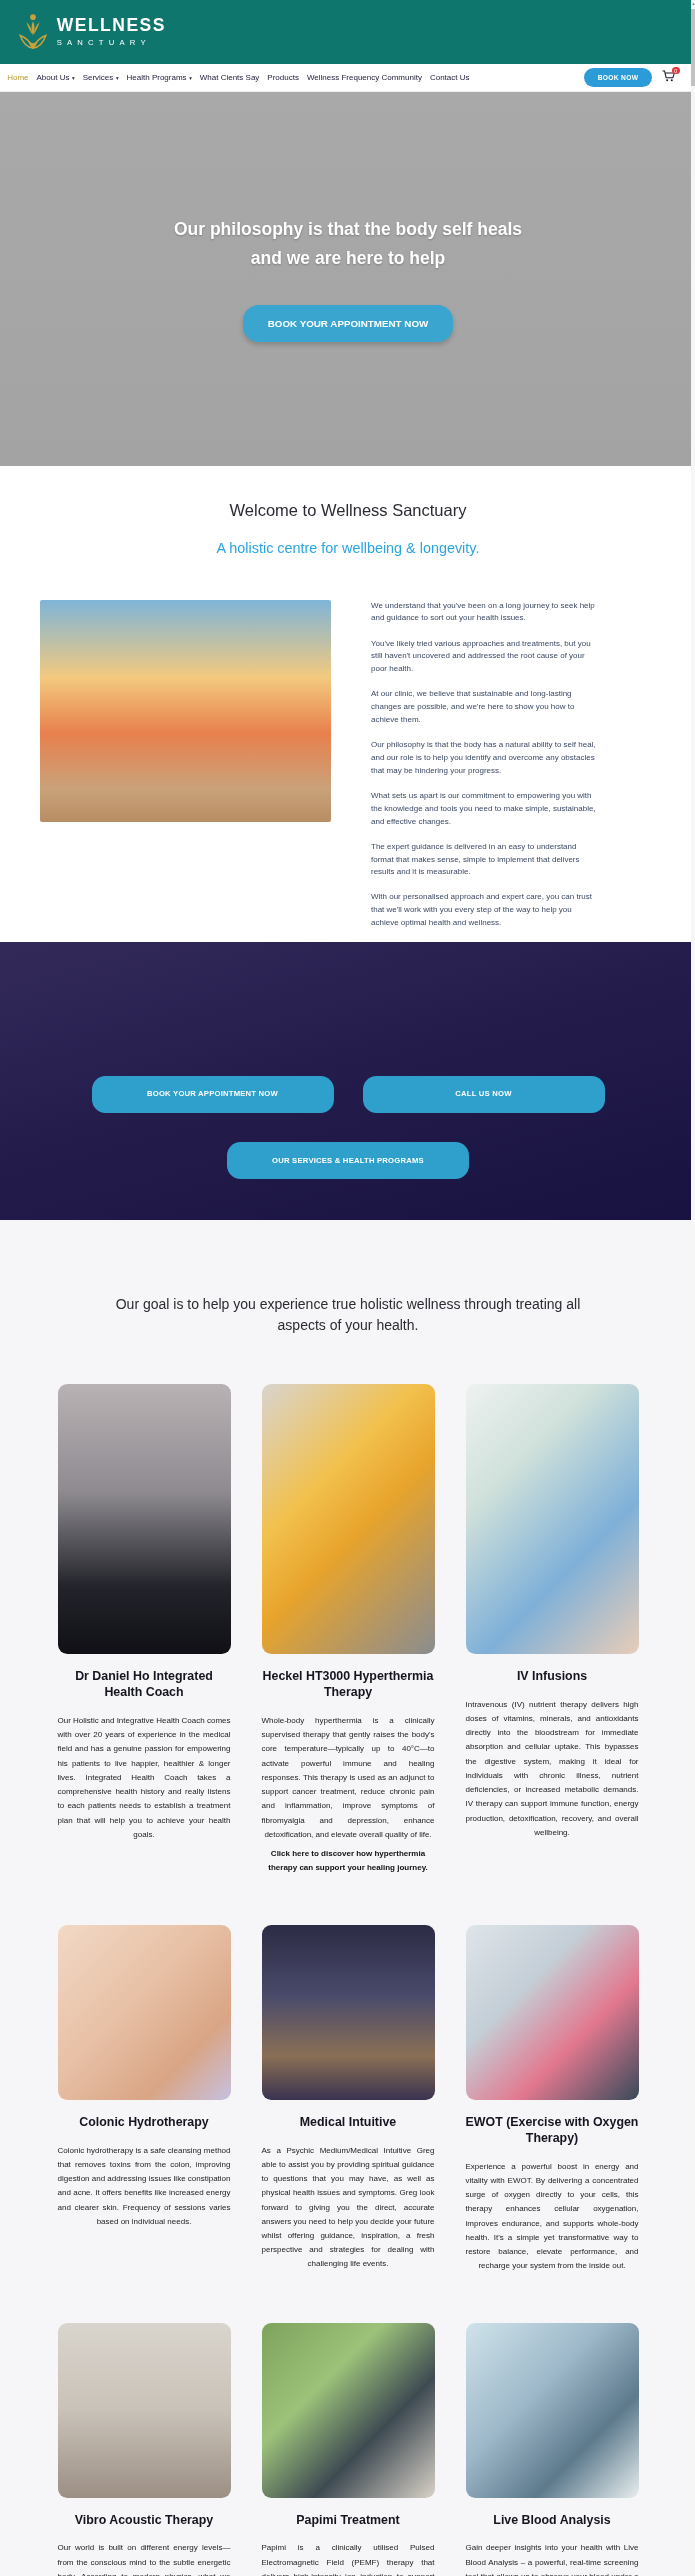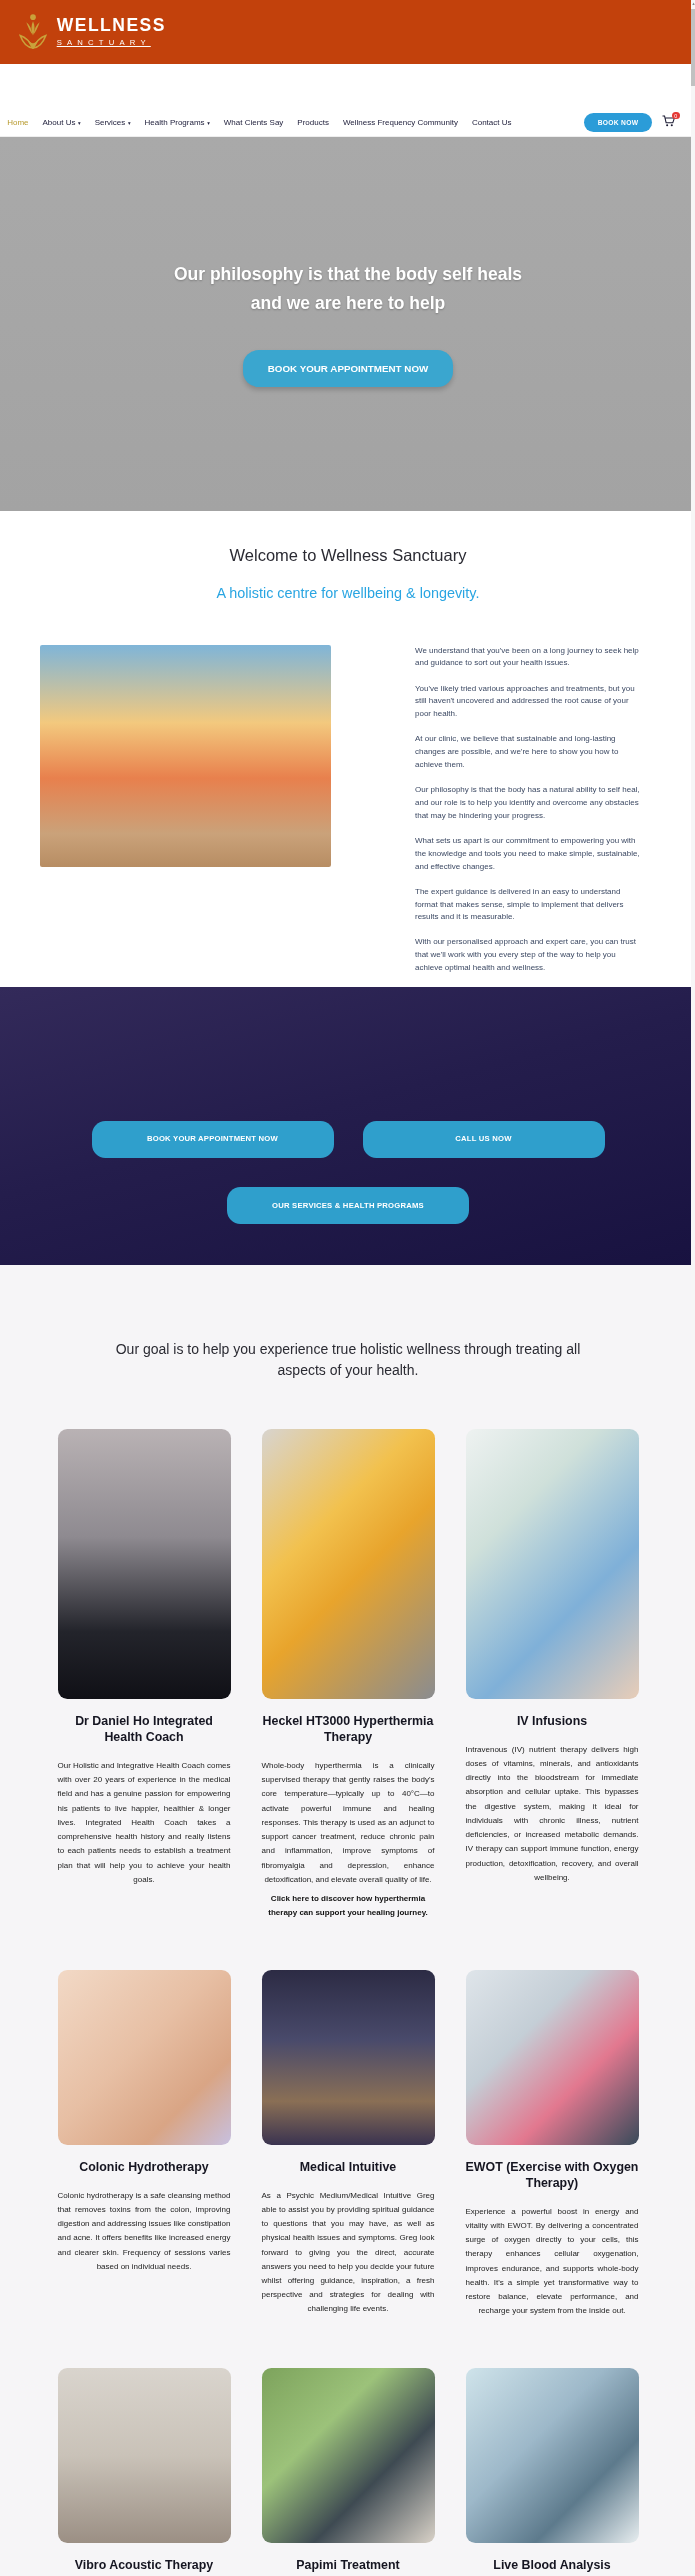--- a/index.html
+++ b/index.html
@@ -5,48 +5,48 @@
   * { box-sizing: border-box; }
   html,body { margin:0; padding:0; }
   body {
     width:696px;
     font-family:"Liberation Sans", sans-serif;
     background:#ffffff;
     color:#222;
     position:relative;
   }
   
-  .header { height:64px; background:#c2410c; display:flex; align-items:center; padding-left:15.5px; }
+  .header { height:64px; background:#0f766e; display:flex; align-items:center; padding-left:15.5px; }
   .logo { display:flex; align-items:center; gap:7.2px; }
   .logo-icon svg { display:block; }
   .logo-text .logo-line1 { color:#fff; font-size:17.5px; font-weight:bold; letter-spacing:1.5px; line-height:1; }
-  .logo-text .logo-line2 { color:#fff; font-size:7.7px; letter-spacing:5.2px; margin-top:4.1px;text-decoration:underline; }
-  
-  .navbar { height:28px; background:#fff; display:flex; align-items:center; padding:0 7.2px; gap:14px;
-            font-size:8px; color:#23233f; border-bottom:0.5px solid #eee;margin-top:45px; }
+  .logo-text .logo-line2 { color:#fff; font-size:7.7px; letter-spacing:5.2px; margin-top:4.1px; }
+  
+  .navbar { height:28px; background:#fff; display:flex; align-items:center; padding:0 7.2px; gap:8px;
+            font-size:8px; color:#23233f; border-bottom:0.5px solid #eee; }
   .nav-item { cursor:pointer; white-space:nowrap; display:flex; align-items:center; gap:2.6px; }
   .nav-item.active { color:#b79a2e; }
   .caret { font-size:5.2px; color:#23233f; }
   .nav-right { margin-left:auto; display:flex; align-items:center; gap:10.3px; padding-right:13.4px; }
   .book-now { background:#2b9cd8; color:#fff; border:none; border-radius:10.8px; padding:6.2px 13.4px;
               font-weight:bold; font-size:6.7px; letter-spacing:0.3px; cursor:pointer; }
   .cart { position:relative; }
   .cart-badge { position:absolute; top:-3.6px; right:-4.1px; background:#e53935; color:#fff; font-size:5.2px;
                 width:7.7px; height:7.7px; border-radius:50%; display:flex; align-items:center; justify-content:center; }
   
   .hero { height:374px; background:linear-gradient(#a9a9a9,#a3a3a3); text-align:center; }
   .hero-inner { padding-top:123px; }
   .hero-line { color:#fff; font-size:17.5px; font-weight:bold; line-height:29px; text-shadow:0 1px 2.1px rgba(0,0,0,0.25); }
   .hero-btn { display:inline-block; margin-top:32px; background:#3aa6cf; color:#fff; font-weight:bold;
               font-size:9.8px; padding:13px 25px; border-radius:15.5px; border:none; cursor:pointer; box-shadow:0 3.1px 5.2px rgba(0,0,0,0.18); }
   
   .welcome { min-height:425px; background:#fff; padding-top:35px; }
   .welcome h2 { text-align:center; font-size:16.5px; color:#2b2b33; font-weight:normal; margin:0; }
   .welcome .sub { text-align:center; font-size:14.4px; color:#29a5e2; margin-top:19.6px; }
-  .welcome-cols { display:flex; padding:0 40px; margin-top:44px; gap:84px; }
+  .welcome-cols { display:flex; padding:0 40px; margin-top:44px; gap:40px; }
   .welcome-img { width:291px; height:222px; border-radius:2.1px; flex:none;
                  background:linear-gradient(180deg,#7fb5d8 0%,#f3c97e 35%,#e8804d 60%,#caa27a 85%,#b78d63 100%); }
   .welcome-text { width:229px; font-size:8px; color:#3c4963; line-height:1.6; }
   .welcome-text p { margin:0 0 12.4px 0; }
   
   .band { height:278px; background:linear-gradient(165deg,#332a5a 0%,#241d4c 45%,#181240 100%); 
           display:flex; flex-direction:column; align-items:center; justify-content:flex-end; padding-bottom:41px; gap:29px; }
   .band-row { display:flex; gap:29px; align-items:flex-start; }
   .band-btn { background:#2f9fcc; color:#fff; font-weight:bold; font-size:7.7px; letter-spacing:0.2px;
               border:none; border-radius:13.4px; padding:12.4px 15.5px; width:242px; text-align:center; cursor:pointer; line-height:1.6; }

